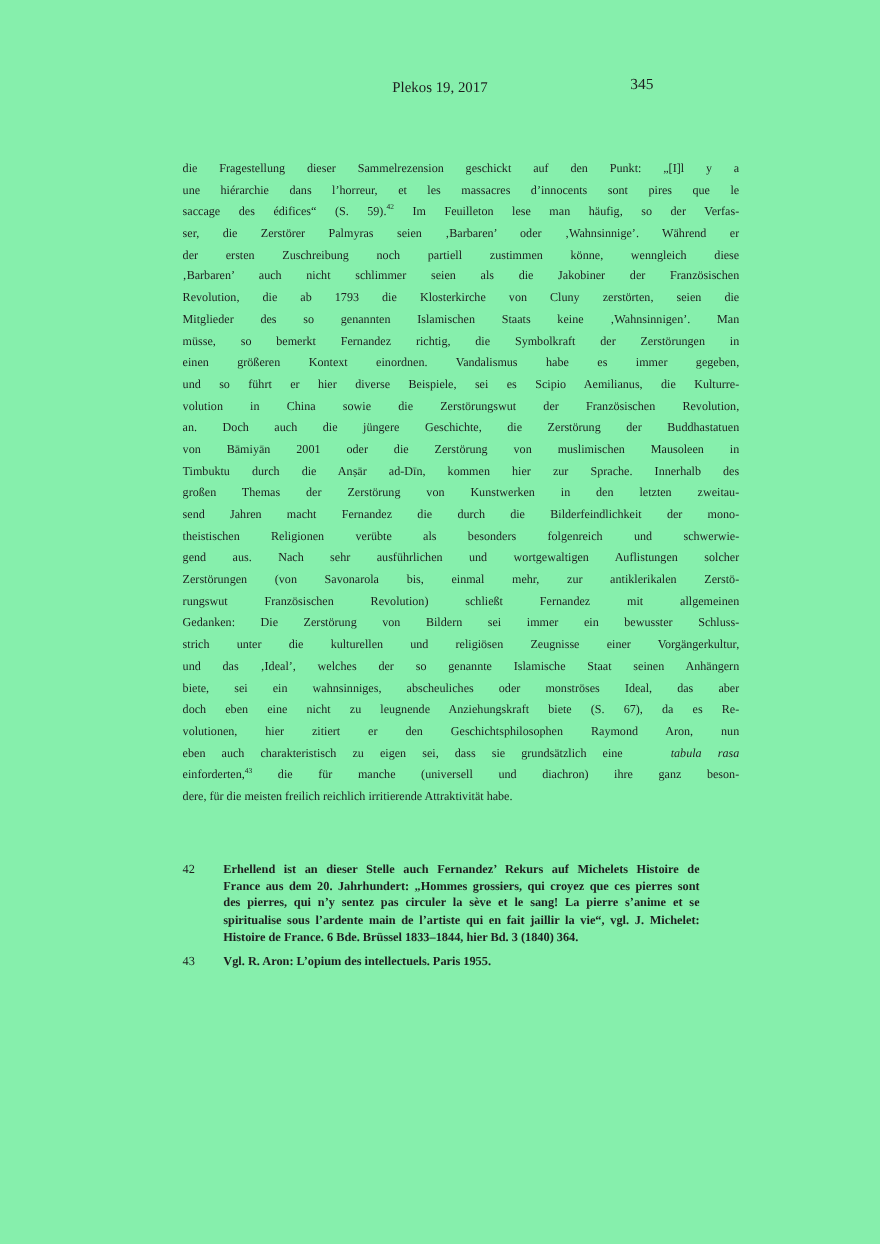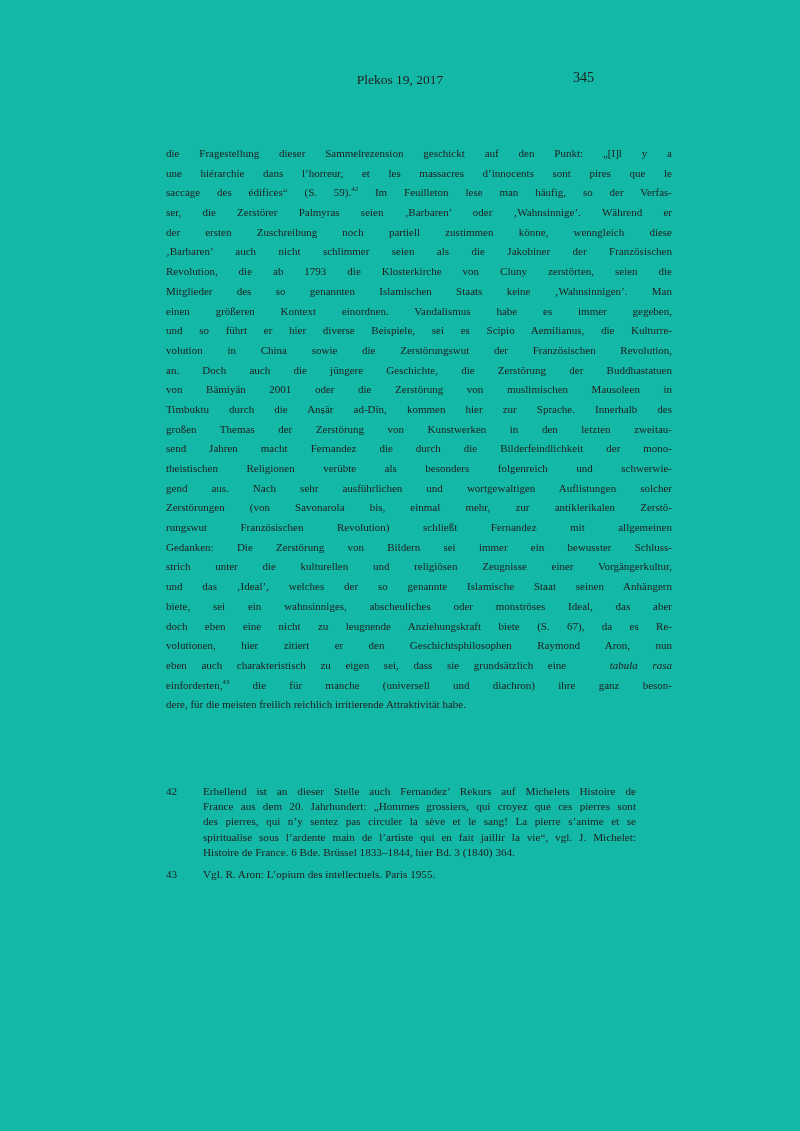--- a/index.html
+++ b/index.html
@@ -4,21 +4,21 @@
 <style>
   html, body {
     margin: 0;
     padding: 0;
     background: #ffffff;
   }
   .page {
     position: relative;
     width: 800px;
     height: 1131px;
-    background: #14b8a6;
+    background: #86efac;
     font-family: "Liberation Serif", "DejaVu Serif", serif;
     color: #1e1e1e;
     overflow: hidden;
   }
   .running-head {
     position: absolute;
     top: 72px;
     left: 0;
     width: 800px;
     text-align: center;
@@ -69,20 +69,21 @@
     margin-bottom: 7px;
   }
   .fn-num {
     width: 37px;
     flex: none;
     line-height: 15.2px;
   }
   .fn-text {
     width: 433px;
     flex: none;
+    font-weight: bold;
   }
   .fnline {
     height: 15.2px;
     line-height: 15.2px;
     white-space: nowrap;
     overflow: hidden;
     text-align: justify;
     text-align-last: justify;
   }
   .fnline.last {
@@ -99,20 +100,21 @@
 
   <div class="body-block">
       <div class="bodyline"><span>die Fragestellung dieser Sammelrezension geschickt auf den Punkt: „[I]l y a</span></div>
       <div class="bodyline"><span>une hiérarchie dans l’horreur, et les massacres d’innocents sont pires que le</span></div>
       <div class="bodyline"><span>saccage des édifices“ (S. 59).</span><sup>42</sup><span> Im Feuilleton lese man häufig, so der Verfas-</span></div>
       <div class="bodyline"><span>ser, die Zerstörer Palmyras seien ‚Barbaren’ oder ‚Wahnsinnige’. Während er</span></div>
       <div class="bodyline"><span>der ersten Zuschreibung noch partiell zustimmen könne, wenngleich diese</span></div>
       <div class="bodyline"><span>‚Barbaren’ auch nicht schlimmer seien als die Jakobiner der Französischen</span></div>
       <div class="bodyline"><span>Revolution, die ab 1793 die Klosterkirche von Cluny zerstörten, seien die</span></div>
       <div class="bodyline"><span>Mitglieder des so genannten Islamischen Staats keine ‚Wahnsinnigen’. Man</span></div>
+      <div class="bodyline"><span>müsse, so bemerkt Fernandez richtig, die Symbolkraft der Zerstörungen in</span></div>
       <div class="bodyline"><span>einen größeren Kontext einordnen. Vandalismus habe es immer gegeben,</span></div>
       <div class="bodyline"><span>und so führt er hier diverse Beispiele, sei es Scipio Aemilianus, die Kulturre-</span></div>
       <div class="bodyline"><span>volution in China sowie die Zerstörungswut der Französischen Revolution,</span></div>
       <div class="bodyline"><span>an. Doch auch die jüngere Geschichte, die Zerstörung der Buddhastatuen</span></div>
       <div class="bodyline"><span>von Bāmiyān 2001 oder die Zerstörung von muslimischen Mausoleen in</span></div>
       <div class="bodyline"><span>Timbuktu durch die Anṣār ad-Dīn, kommen hier zur Sprache. Innerhalb des</span></div>
       <div class="bodyline"><span>großen Themas der Zerstörung von Kunstwerken in den letzten zweitau-</span></div>
       <div class="bodyline"><span>send Jahren macht Fernandez die durch die Bilderfeindlichkeit der mono-</span></div>
       <div class="bodyline"><span>theistischen Religionen verübte als besonders folgenreich und schwerwie-</span></div>
       <div class="bodyline"><span>gend aus. Nach sehr ausführlichen und wortgewaltigen Auflistungen solcher</span></div>

